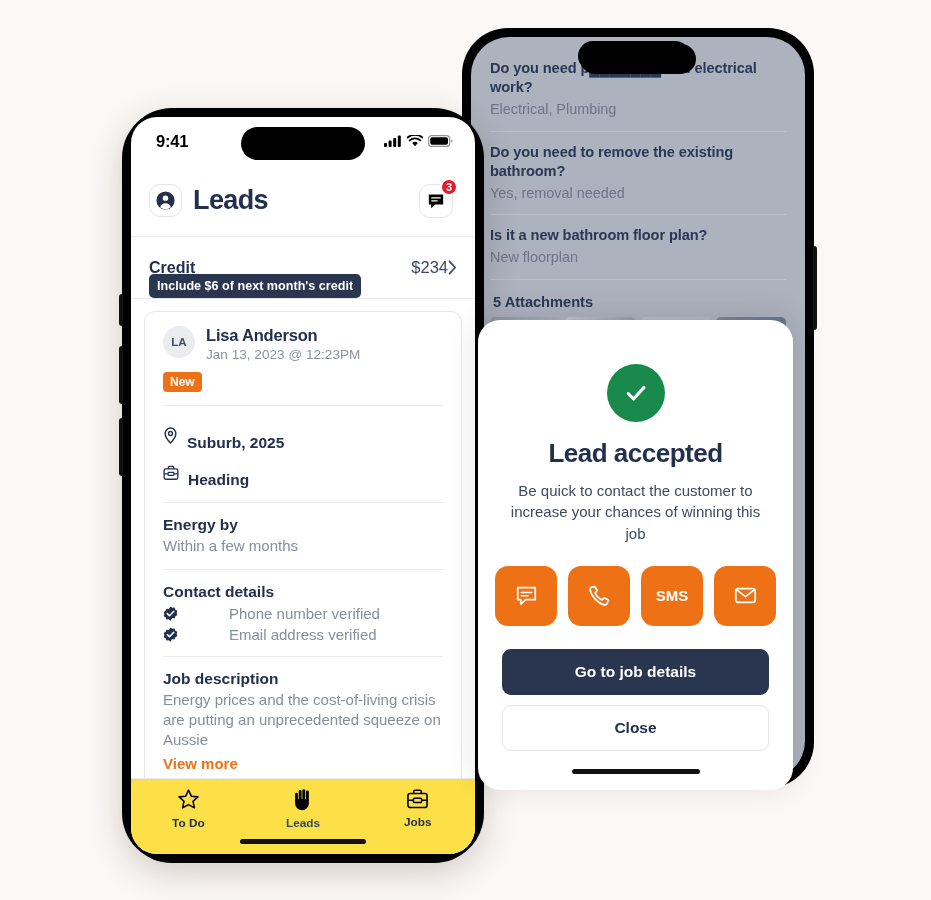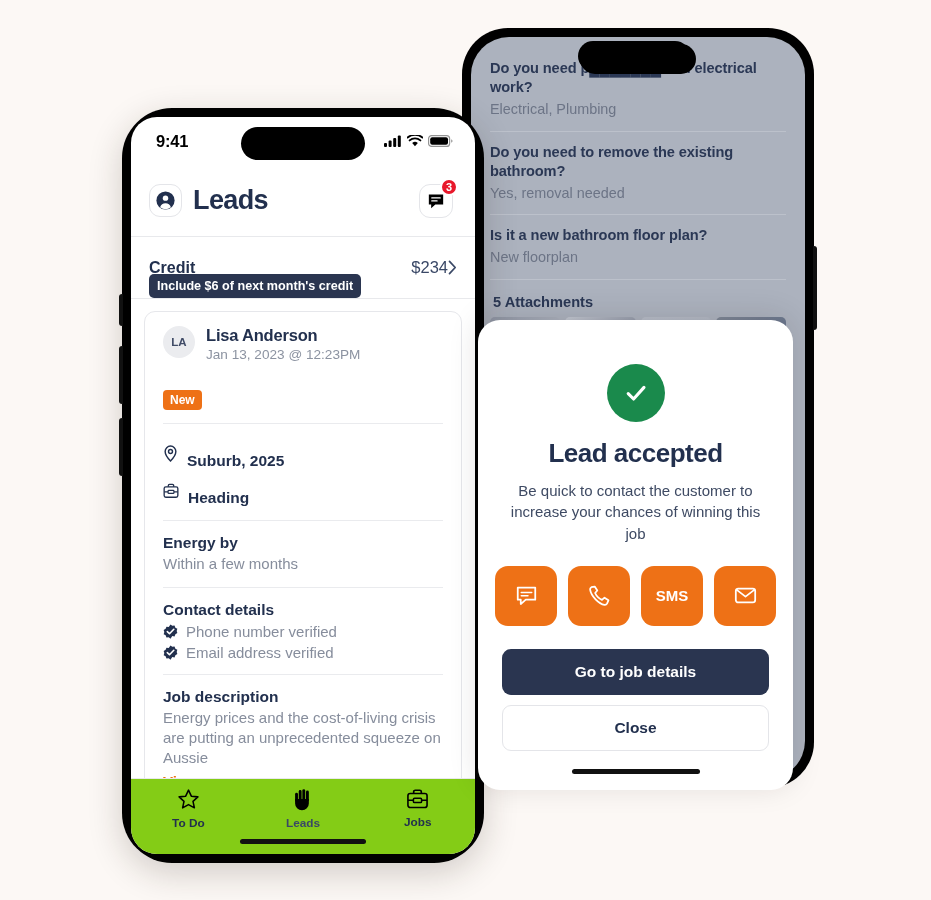--- a/index.html
+++ b/index.html
@@ -143,37 +143,37 @@
   }
   .lead-top { display: flex; align-items: flex-start; gap: 11px; }
   .initials {
     width: 32px; height: 32px; border-radius: 50%; background: #EBECEF;
     color: #3F4B66; font-size: 11.5px; font-weight: bold;
     display: flex; align-items: center; justify-content: center; flex: 0 0 32px;
   }
   .lead-name { font-size: 16.5px; font-weight: bold; color: #22304E; letter-spacing: -0.2px; }
   .lead-date { font-size: 13.6px; color: #8C93A1; margin-top: 2px; }
   .badge-new {
-    display: inline-block; margin-top: 28px;
+    display: inline-block; margin-top: 10px;
     background: #EE7116; color: #fff; font-size: 12px; font-weight: bold;
     padding: 3px 7px; border-radius: 4px;
   }
   .sep { height: 1px; background: #EAEBEE; margin: 13px 0 0 0; }
   .sect { padding: 13px 0 0 0; }
   .row-ic { display: flex; align-items: center; gap: 9px; margin-bottom: 4px; }
   .row-ic-txt { font-size: 15.5px; font-weight: bold; color: #22304E; margin-top: 15px; }
   .sect-h { font-size: 15.5px; font-weight: bold; color: #22304E; }
   .sect-b { font-size: 15px; color: #868D9C; margin-top: 2px; line-height: 1.33; }
   .verif { display: flex; align-items: center; gap: 8px; margin-top: 4px; }
-  .verif-t { font-size: 15px; color: #868D9C; }
+  .verif-t { font-size: 15px; color: #868D9C; margin-left: 43px; }
   .viewmore { font-size: 15px; font-weight: bold; color: #EE7116; margin-top: 5px; }
 
   
   .tabbar {
-    flex: 0 0 76px; border-top: 1px solid #E8E9EC; background: #84cc16;
+    flex: 0 0 76px; border-top: 1px solid #E8E9EC; background: #fde047;
     display: flex; align-items: flex-start; padding-top: 9px;
   }
   .tab { flex: 1; display: flex; flex-direction: column; align-items: center; gap: 5px; }
   .tab-label { font-size: 11.8px; font-weight: bold; color: #22304E; }
   .tab.active .tab-label { color: #3A4866; }
   .home-ind {
     position: absolute; left: 50%; transform: translateX(-50%); bottom: 10px;
     width: 126px; height: 5px; border-radius: 3px; background: #111;
   }
 

